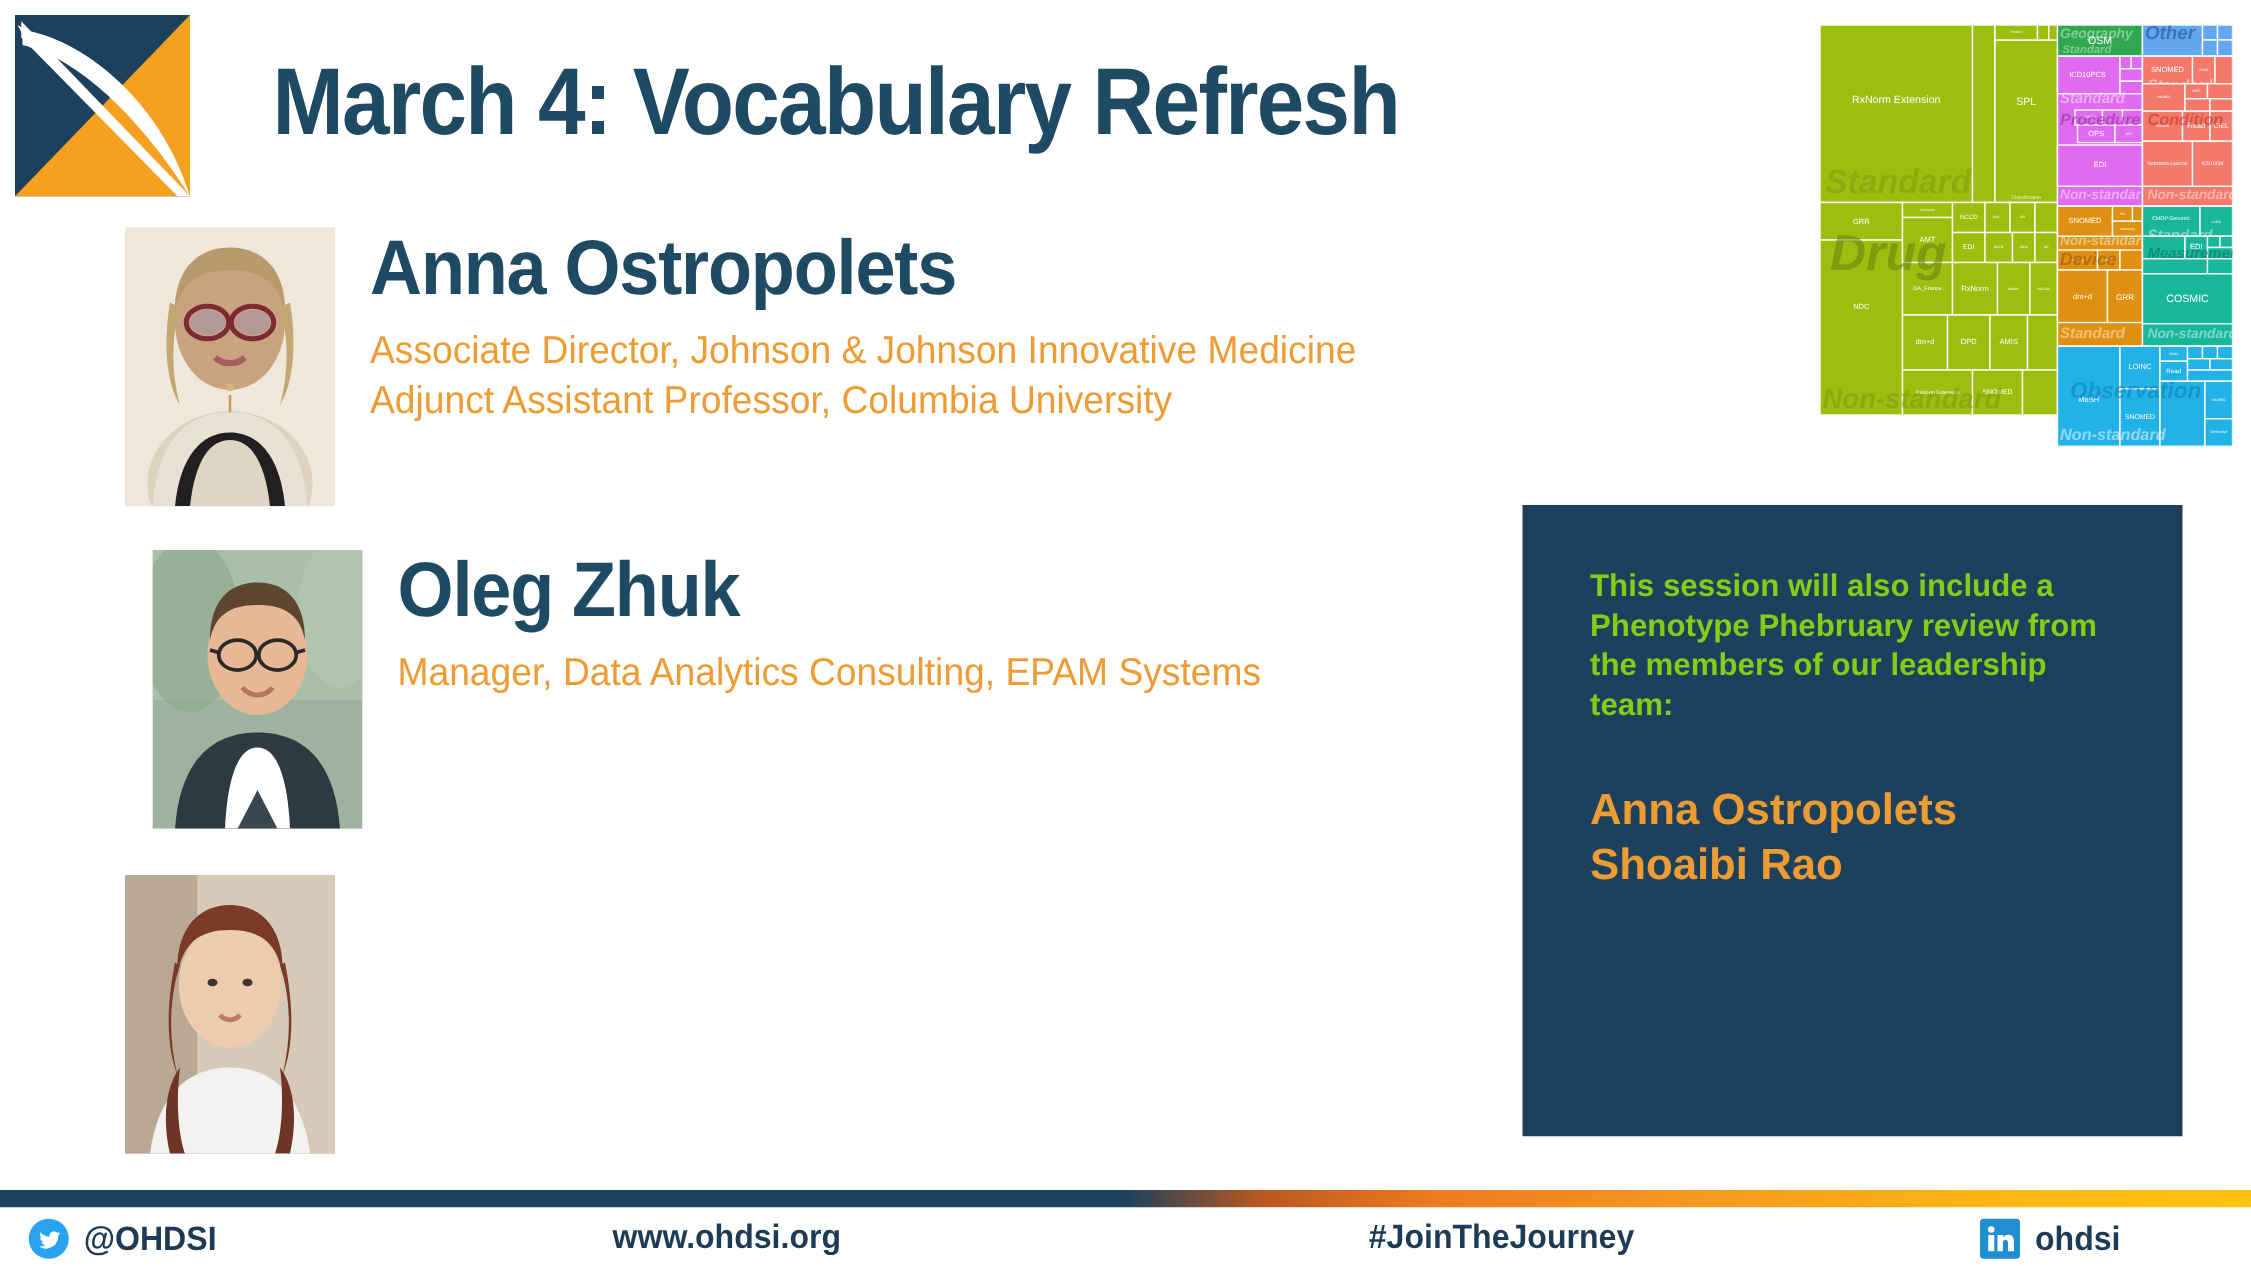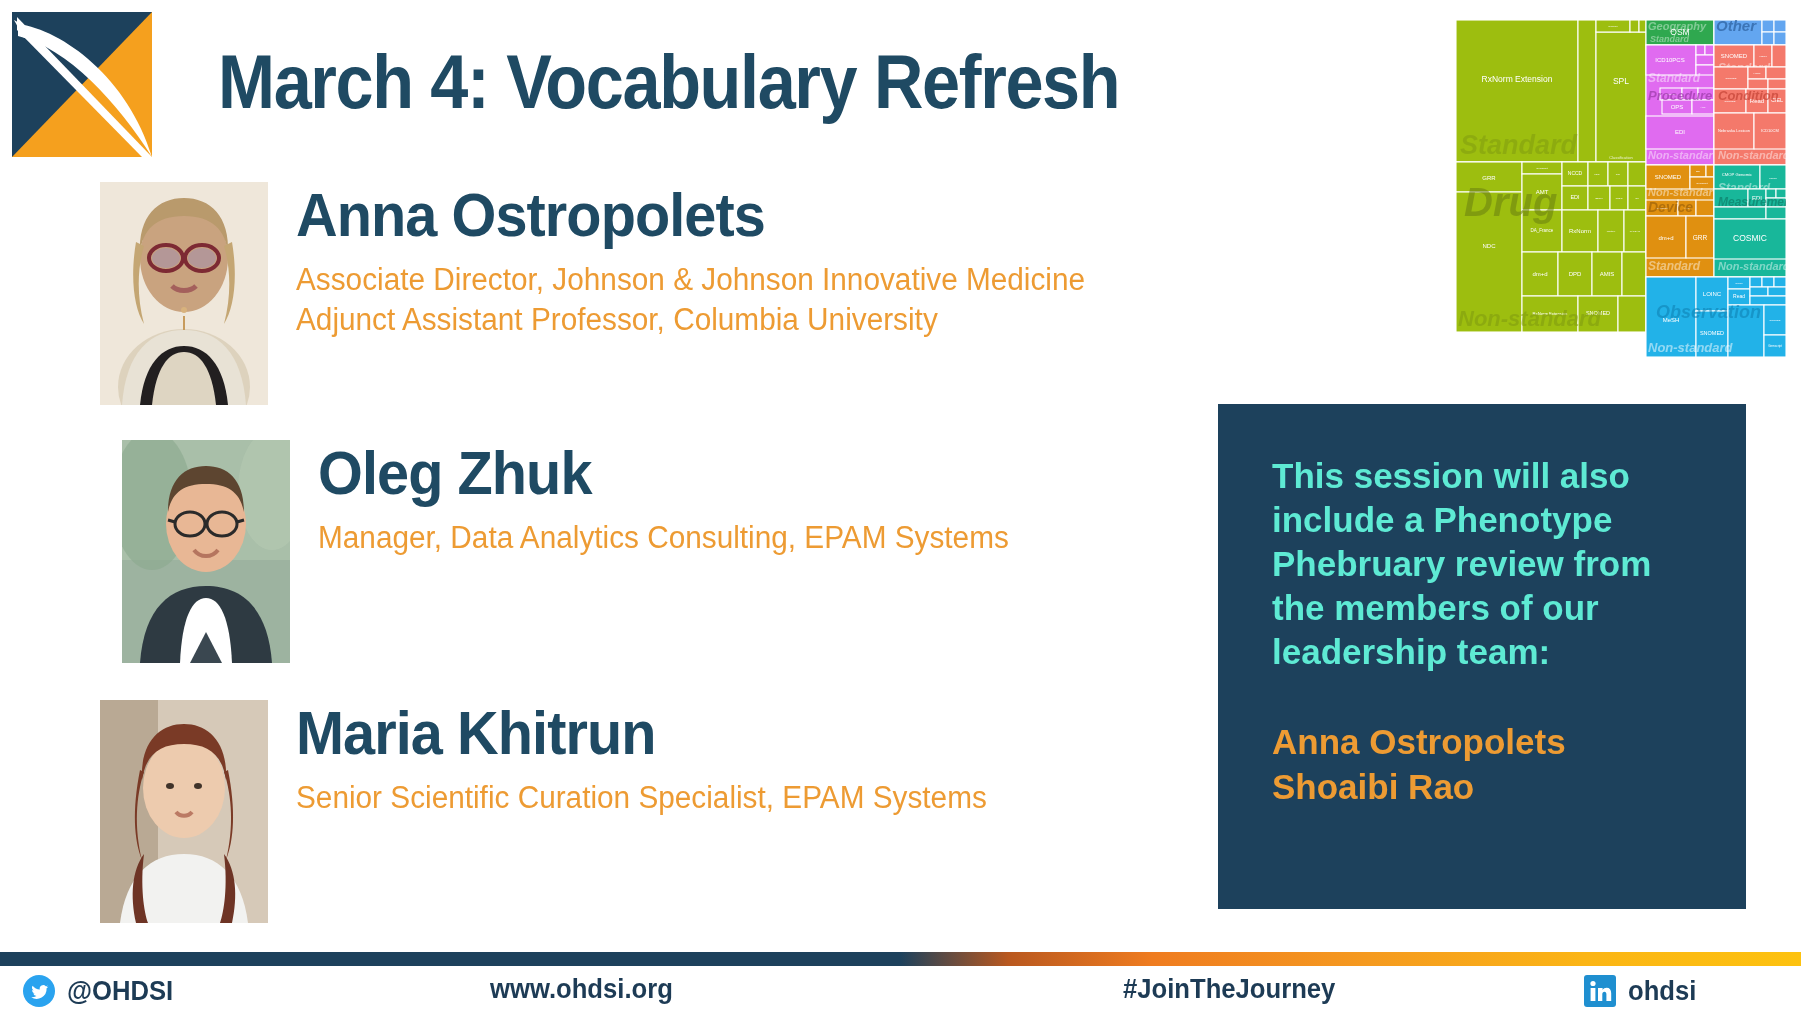--- a/index.html
+++ b/index.html
@@ -54,42 +54,42 @@
   }
   #treemap svg{display:block;}
 
   
   #callout{
     position:absolute;left:1218px;top:404px;width:528px;height:505px;
     background:#1d415c;box-sizing:border-box;
     padding:50px 46px 0 54px;
   }
   #callout-text{
-    color:#5eead4;font-size:35px;font-weight:bold;line-height:1.26;
+    color:#84cc16;font-size:25px;font-weight:bold;line-height:1.26;
   }
   #callout-names{margin-top:46px;}
   .callout-name{
     color:#ed9b33;font-size:35px;font-weight:bold;line-height:1.26;
   }
 
   
   #footer-bar{
     position:absolute;left:0;top:952px;width:1801px;height:14px;
     background:linear-gradient(to right,
       #1d415c 0%,#1d415c 50%,#b9581f 56%,#ef7c20 64%,
       #f59a1f 76%,#fbb515 88%,#fdc20f 100%);
   }
   #footer{
     position:absolute;left:0;top:966px;width:1801px;height:30px;
     background:#fff;
   }
   .footer-item{position:absolute;display:flex;align-items:center;top:8px;}
   #footer-twitter{left:22px;}
   #footer-site{left:490px;justify-content:flex-end;}
-  #footer-hash{left:1123px;}
+  #footer-hash{left:1095px;}
   #footer-linkedin{left:1583px;}
   .footer-label{
     font-size:27px;font-weight:bold;color:#1d3b55;
     white-space:nowrap;transform:scaleX(.95);transform-origin:left center;
   }
   .sm-icon{width:34px;height:34px;margin-right:11px;flex:0 0 34px;}
   .sm-icon svg{display:block;width:34px;height:34px;}
 </style>
 </head>
 <body>
@@ -171,24 +171,20 @@
       <path d="M44 154 C40 186 44 212 48 223 L36 223 C30 196 32 170 44 154 Z" fill="#6e3425"></path>
       <path d="M124 154 C128 186 124 212 120 223 L132 223 C138 196 136 170 124 154 Z" fill="#6e3425"></path>
       <ellipse cx="84" cy="88" rx="41" ry="50" fill="#edcbae"></ellipse>
       <path d="M42 80 C40 42 60 24 84 24 C108 24 128 42 126 80 C122 54 108 44 84 44 C60 44 46 54 42 80 Z" fill="#7a3a26"></path>
       <path d="M40 70 C32 110 34 140 42 160 C34 128 36 96 44 72 Z" fill="#7a3a26"></path>
       <path d="M128 70 C136 110 134 140 126 160 C134 128 132 96 124 72 Z" fill="#7a3a26"></path>
       <ellipse cx="70" cy="86" rx="4" ry="3" fill="#40332a"></ellipse>
       <ellipse cx="98" cy="86" rx="4" ry="3" fill="#40332a"></ellipse>
       <path d="M76 112 C80 117 88 117 92 112" stroke="#bb7a64" stroke-width="4" fill="none"></path>
     </svg>
-  </div>
-  <div class="speaker-text">
-    <div class="speaker-name">Maria Khitrun</div>
-    <div class="speaker-role">Senior Scientific Curation Specialist, EPAM Systems</div>
   </div>
 </div>
 
 <div id="treemap">
   <svg viewBox="0 0 330 337" width="330" height="337" xmlns="http://www.w3.org/2000/svg" aria-hidden="true">
     <style>
       .tm{stroke:#fff;stroke-width:1.1}
       .lg{fill:#fff;font-family:"Liberation Sans",sans-serif;font-size:8.5px;text-anchor:middle;dominant-baseline:middle}
       .md{fill:#fff;font-family:"Liberation Sans",sans-serif;font-size:6px;text-anchor:middle;dominant-baseline:middle}
       .sm{fill:#fff;font-family:"Liberation Sans",sans-serif;font-size:3.4px;text-anchor:middle;dominant-baseline:middle}

